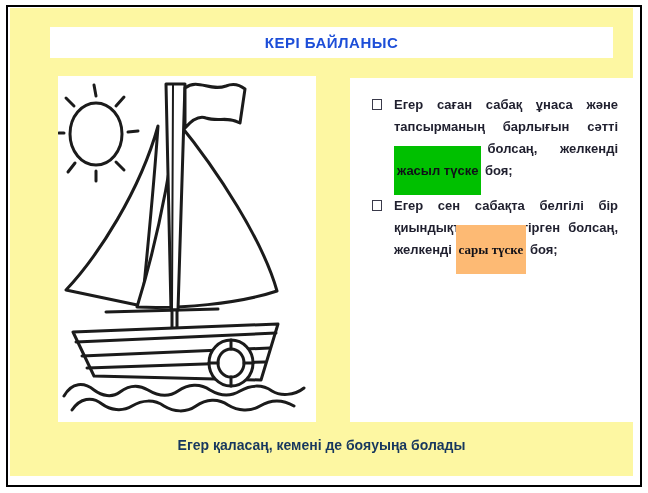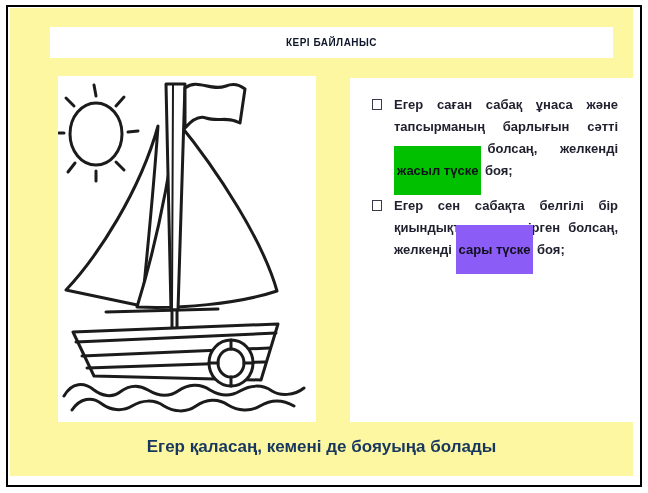--- a/index.html
+++ b/index.html
@@ -18,21 +18,21 @@
   .slide-bg{
     position:absolute;left:10px;top:8px;width:623px;height:468px;
     background:#fdf7a2;
   }
   .banner{
     position:absolute;left:50px;top:27px;width:563px;height:31px;
     background:#ffffff;
     display:flex;align-items:center;justify-content:center;
   }
   .banner span{
-    color:#0f172a;font-size:10px;font-weight:700;letter-spacing:.5px;
+    color:#1d4ed8;font-size:15px;font-weight:700;letter-spacing:.5px;
   }
   .boat-box{
     position:absolute;left:58px;top:76px;width:258px;height:346px;
     background:#ffffff;
   }
   .boat-box svg{display:block;}
   .text-panel{
     position:absolute;left:350px;top:78px;width:284px;height:344px;
     background:#ffffff;
     box-sizing:border-box;
@@ -52,27 +52,27 @@
     margin:0;
     flex:1 1 auto;
     color:#1f1f2e;
     font-size:13px;
     font-weight:700;
     line-height:22px;
     text-align:justify;
   }
   .hl{padding:17px 3px;}
   .hl-green{background:#00c000;color:#101018;}
-  .hl-yellow{background:#8b5cf6;color:#101018;}
+  .hl-yellow{background:#fdba74;color:#101018;font-family:Liberation Serif, serif;}
   .hl-red{background:#ff0000;color:#ffffff;}
   .caption{
     position:absolute;left:10px;top:437px;width:623px;
     text-align:center;
     color:#17375e;
-    font-size:17px;
+    font-size:14px;
     font-weight:700;
   }
 </style>
 </head>
 <body>
 
 <div class="slide-border"></div>
 <div class="slide-bg"></div>
 
 <div class="banner">

